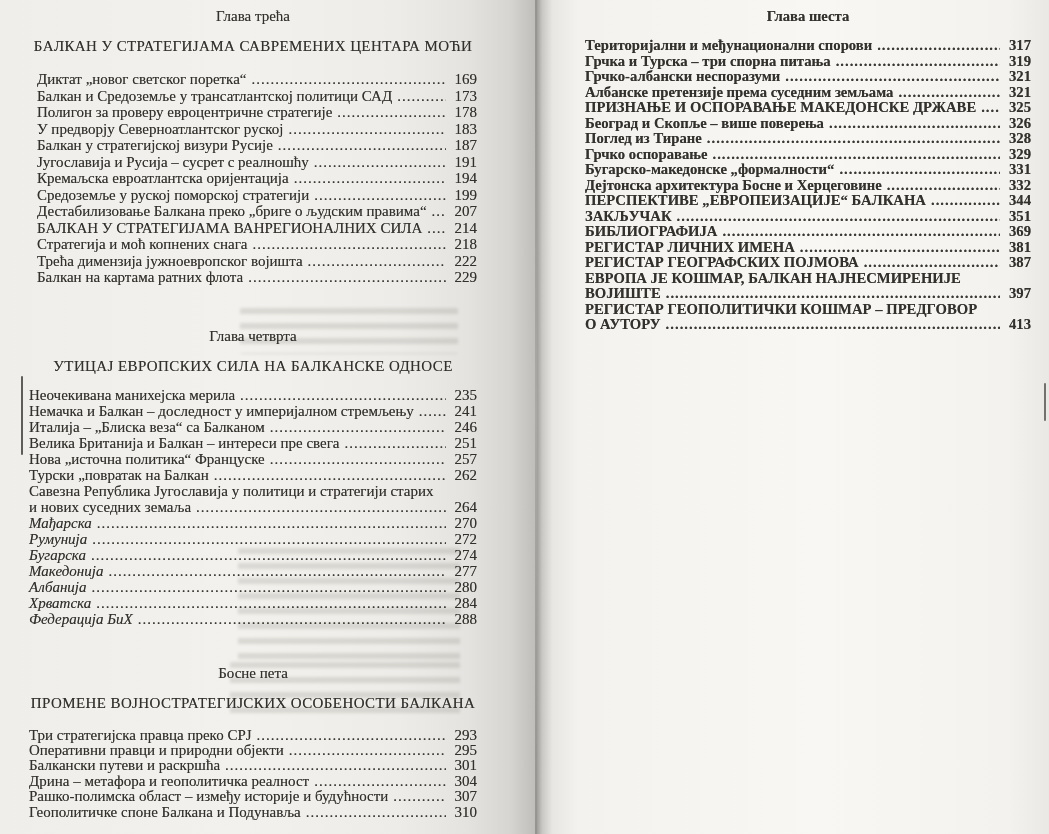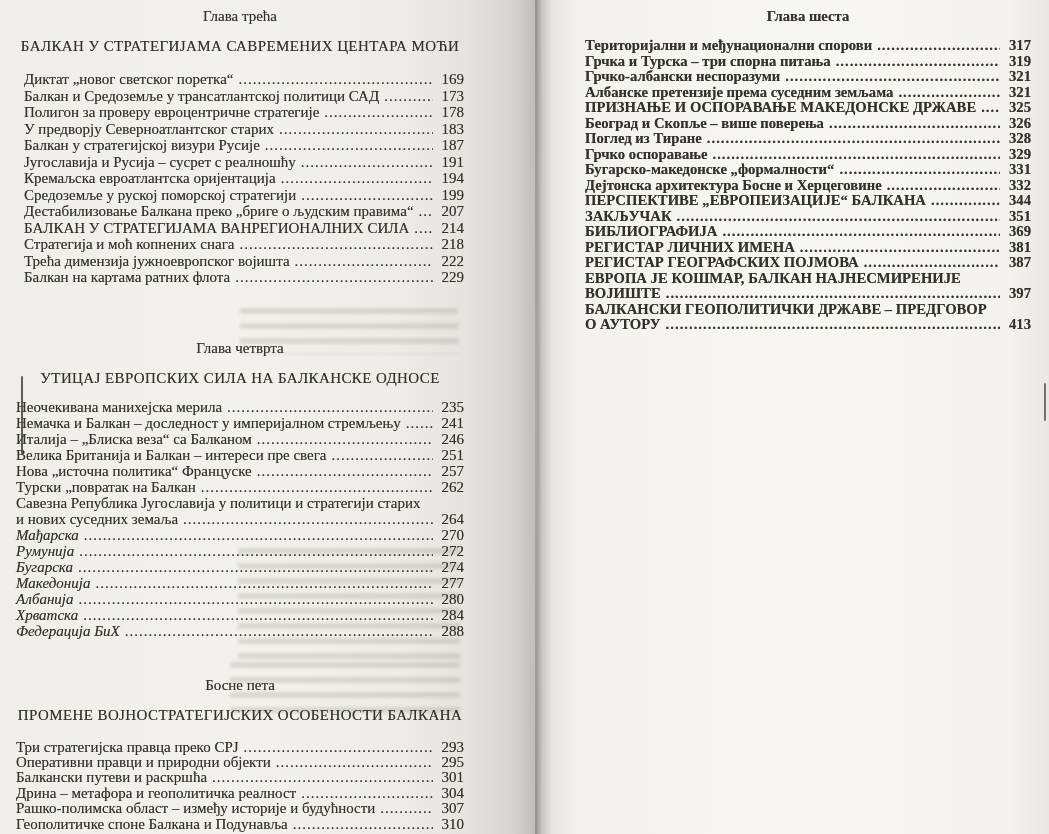--- a/index.html
+++ b/index.html
@@ -18,34 +18,34 @@
   .page-right {
     left:537px; width:512px;
     background:linear-gradient(to right,#9f9e9a 0%,#c8c7c3 1%,#e7e6e2 3%,#f3f2ef 8%,#f8f7f4 55%,#f3f2ef 92%,#e9e8e4 100%);
     font-size:14.7px;
   }
   .gutter-line {
     position:absolute; left:535px; top:0; width:2px; height:834px;
     background:linear-gradient(to bottom, rgba(100,98,94,0.45), rgba(125,123,119,0.30) 50%, rgba(100,98,94,0.45));
   }
   .content { position:absolute; top:8px; }
-  .page-left  .content { left:16px; width:448px; }
+  .page-left  .content { left:29px; width:448px; }
   .page-right .content { left:48px; width:446px;font-weight:bold; }
 
   .chapter-heading { text-align:center; line-height:17px; margin-bottom:13px; }
   .section-title   { text-align:center; line-height:17px; letter-spacing:0.4px; margin-bottom:16px; white-space:nowrap; }
   .page-left .toc-section.s2 .section-title { margin-bottom:12px; }
 
   .toc-row { display:flex; align-items:baseline; }
   .page-left  .s1 .toc-row { line-height:16.5px;margin-left:8px; }
   .page-left  .s2 .toc-row { line-height:16px;align-items:flex-end; }
   .page-left  .s3 .toc-row { line-height:15.4px; }
   .page-right .toc-row { line-height:15.5px; }
 
-  .page-left .toc-section.s2 { margin-top:54px; }
+  .page-left .toc-section.s2 { margin-top:42px; }
   .page-left .toc-section.s3 { margin-top:38px; }
 
   .lbl { flex:0 0 auto; white-space:nowrap; }
   .lbl.italic { font-style:italic; }
   .dots {
     flex:1 1 auto; min-width:0; overflow:hidden; white-space:nowrap;
     margin:0 3px 0 5px; letter-spacing:1px; color:#3a3833;
   }
   .dots::before {
     content:"......................................................................................................................................................................";
@@ -87,21 +87,21 @@
               <span class="lbl">Балкан и Средоземље у трансатлантској политици САД</span>
               <span class="dots"></span>
               <span class="pageno">173</span>
             </div>
             <div class="toc-row">
               <span class="lbl">Полигон за проверу евроцентричне стратегије</span>
               <span class="dots"></span>
               <span class="pageno">178</span>
             </div>
             <div class="toc-row">
-              <span class="lbl">У предворју Северноатлантског старих</span>
+              <span class="lbl">У предворју Северноатлантског руској</span>
               <span class="dots"></span>
               <span class="pageno">183</span>
             </div>
             <div class="toc-row">
               <span class="lbl">Балкан у стратегијској визури Русије</span>
               <span class="dots"></span>
               <span class="pageno">187</span>
             </div>
             <div class="toc-row">
               <span class="lbl">Југославија и Русија – сусрет с реалношћу</span>
@@ -345,21 +345,21 @@
             </div>
             <div class="toc-row">
               <span class="lbl">ЕВРОПА ЈЕ КОШМАР, БАЛКАН НАЈНЕСМИРЕНИЈЕ</span>
             </div>
             <div class="toc-row">
               <span class="lbl">ВОЈИШТЕ</span>
               <span class="dots"></span>
               <span class="pageno">397</span>
             </div>
             <div class="toc-row">
-              <span class="lbl">БАЛКАНСКИ ГЕОПОЛИТИЧКИ ДРЖАВЕ – ПРЕДГОВОР</span>
+              <span class="lbl">РЕГИСТАР ГЕОПОЛИТИЧКИ КОШМАР – ПРЕДГОВОР</span>
             </div>
             <div class="toc-row">
               <span class="lbl">О АУТОРУ</span>
               <span class="dots"></span>
               <span class="pageno">413</span>
             </div>
           </div>
         </section>
       </div>
     <div class="pen-mark pen-right"></div>

